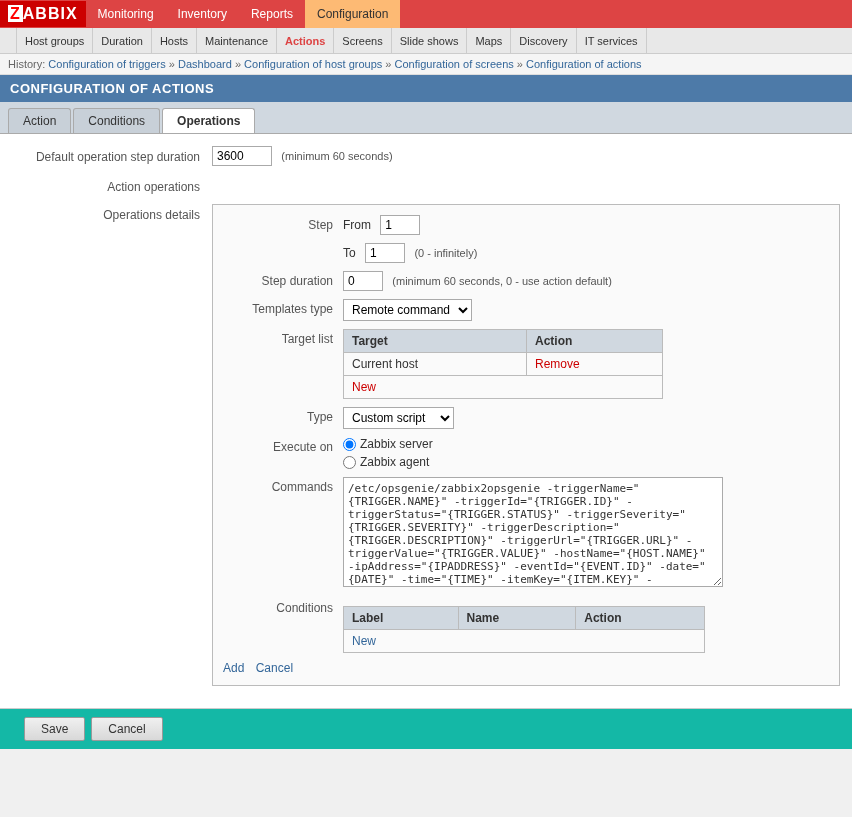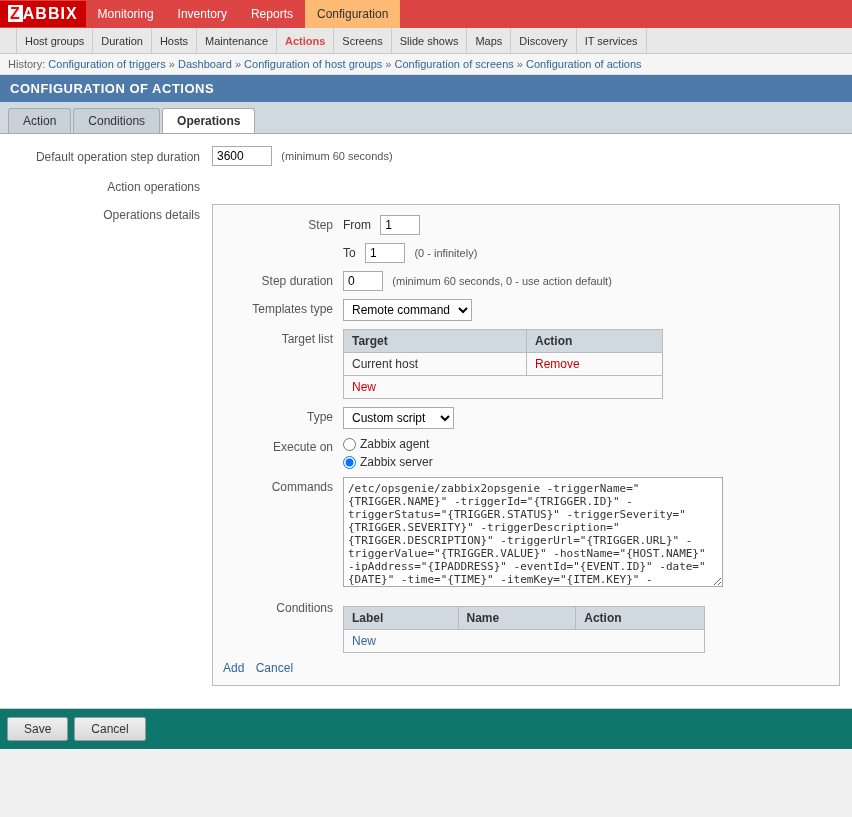--- a/index.html
+++ b/index.html
@@ -77,21 +77,21 @@
     
     .cond-table { border: 1px solid #bbb; border-collapse: collapse; width: 362px; margin-top: 8px; }
     .cond-table th { background: #d0d8e0; border: 1px solid #bbb; padding: 4px 8px; font-size: 12px; text-align: left; }
     .cond-table td { border: 1px solid #bbb; padding: 4px 8px; font-size: 12px; }
 
     
     .action-links { margin-top: 8px; }
     .action-links a { color: #336699; text-decoration: none; font-size: 12px; margin-right: 8px; }
 
     
-    .btn-row { background: #0f766e; padding: 8px 7px; border-top: 1px solid #ccc; display: flex; gap: 6px; }
+    .btn-row { background: #14b8a6; padding: 8px 24px; border-top: 1px solid #ccc; display: flex; gap: 6px; }
     .btn { padding: 4px 16px; font-size: 12px; cursor: pointer; border: 1px solid #999; border-radius: 2px; }
     .btn-save { background: linear-gradient(#f0f0f0, #d8d8d8); color: #333; }
     .btn-cancel { background: linear-gradient(#f0f0f0, #d8d8d8); color: #333; }
   </style>
 </head>
 <body>
 
 <div class="top-bar">
   <div class="logo">
     <span style="color:#f00;background:#fff;padding:0 2px;">Z</span><span style="color:#fff;">ABBIX</span>
@@ -226,27 +226,27 @@
               <option>Global script</option>
             </select>
           </div>
         </div>
 
         <div class="detail-row">
           <div class="detail-label">Execute on</div>
           <div class="detail-value">
             <div class="radio-group">
               <label>
+                <input type="radio" name="execute_on" value="server" checked="" style="">
+                <span>Zabbix server</span>
+              </label>
+              <label>
                 <input type="radio" name="execute_on" value="agent" style="">
                 <span>Zabbix agent</span>
               </label>
-              <label>
-                <input type="radio" name="execute_on" value="server" checked="" style="">
-                <span>Zabbix server</span>
-              </label>
             </div>
           </div>
         </div>
 
         <div class="detail-row">
           <div class="detail-label">Commands</div>
           <div class="detail-value">
             <textarea style="width: 380px; height: 110px; font-size: 11px; font-family: monospace;">/etc/opsgenie/zabbix2opsgenie -triggerName="{TRIGGER.NAME}" -triggerId="{TRIGGER.ID}" -triggerStatus="{TRIGGER.STATUS}" -triggerSeverity="{TRIGGER.SEVERITY}" -triggerDescription="{TRIGGER.DESCRIPTION}" -triggerUrl="{TRIGGER.URL}" -triggerValue="{TRIGGER.VALUE}" -hostName="{HOST.NAME}" -ipAddress="{IPADDRESS}" -eventId="{EVENT.ID}" -date="{DATE}" -time="{TIME}" -itemKey="{ITEM.KEY}" -itemValue="{ITEM.VALUE}" 1&gt;&gt;/var/log/opsgenie/zabbix2opsgenie.log 2&gt;&gt;/var/log/opsgenie/zabbix2opsgenie.log</textarea>
           </div>
         </div>

